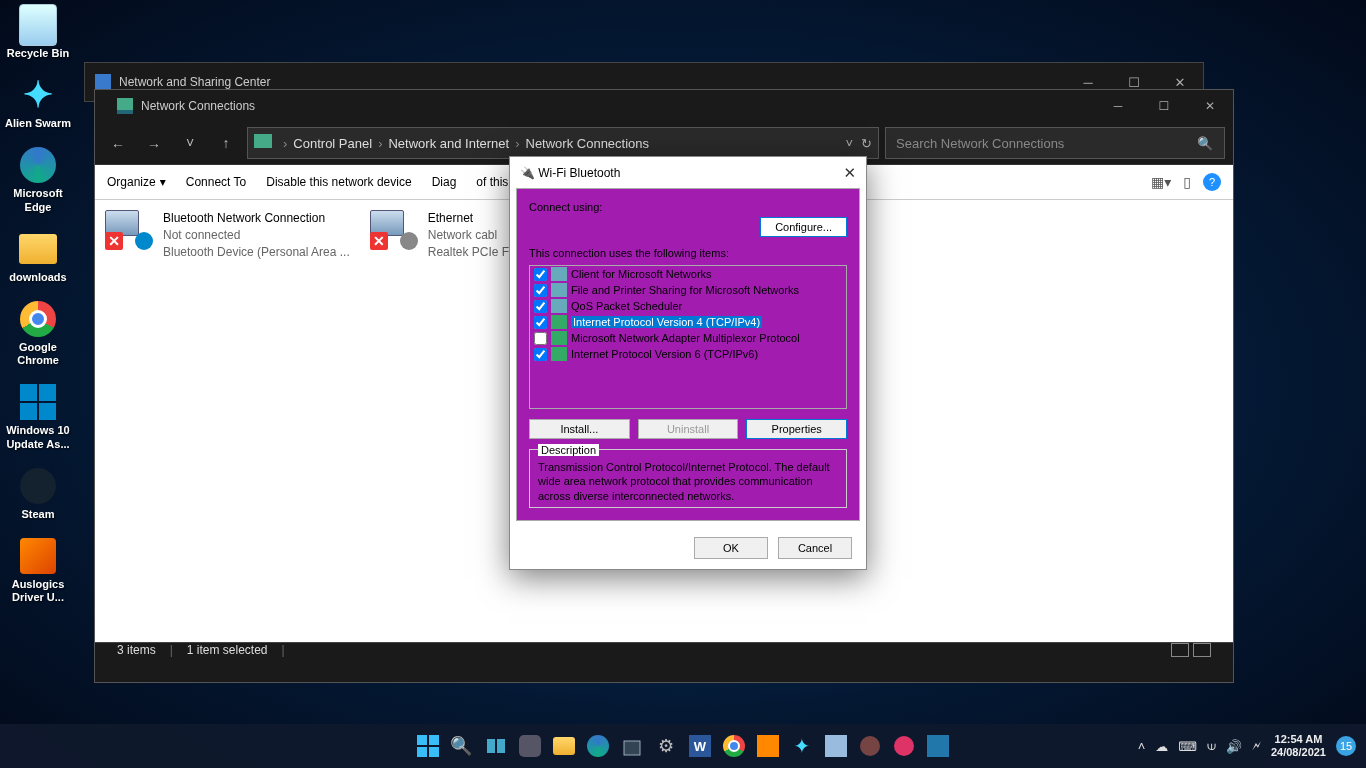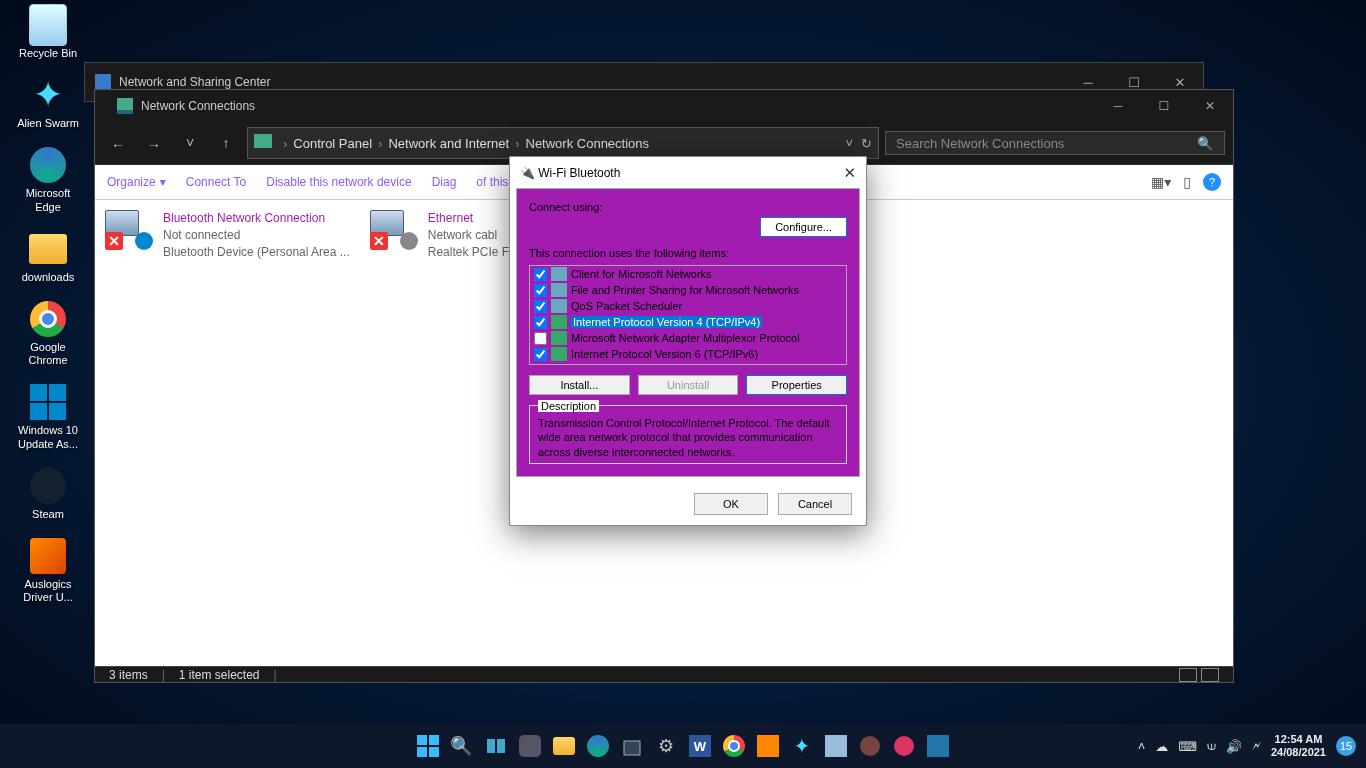--- a/index.html
+++ b/index.html
@@ -1,19 +1,19 @@
 <!DOCTYPE html>
 <html><head>
 <meta charset="utf-8">
 <style>
 * { margin: 0; padding: 0; box-sizing: border-box; font-family: 'Segoe UI', sans-serif; }
 body { width: 1366px; height: 768px; background: radial-gradient(ellipse at center, #0a4a8a 0%, #041833 60%, #020a1a 100%); overflow: hidden; position: relative; }
 
 
-.desktop-icons { position: absolute; top: 5px; left: 12px; width: 80px; }
+.desktop-icons { position: absolute; top: 5px; left: 2px; width: 80px; font-weight: bold; }
 .di { width: 72px; text-align: center; color: #fff; font-size: 11px; margin-bottom: 15px; cursor: pointer; }
 .di-ic { width: 40px; height: 40px; margin: 0 auto 2px; display: flex; align-items: center; justify-content: center; }
 .di-txt { text-shadow: 1px 1px 2px rgba(0,0,0,0.8); line-height: 1.2; }
 
 
 .win-back { position: absolute; left: 84px; top: 62px; width: 1120px; height: 40px; background: #1a1a1a; border: 1px solid #444; display: flex; align-items: center; color: #ccc; font-size: 12px; }
 .win-back .ico { margin: 0 8px 0 10px; width:16px; height:16px; background:#3a7acc; }
 .win-back .ctrls { margin-left:auto; display:flex; }
 .win-back .c { width:46px; height:38px; display:flex; align-items:center; justify-content:center; color:#aaa; font-size:13px; cursor:pointer; }
 
@@ -24,57 +24,57 @@
 .titlebar .ctrls { margin-left:auto; display:flex; }
 .titlebar .c { width:46px; height:30px; display:flex; align-items:center; justify-content:center; color:#aaa; cursor:pointer; }
 
 .navrow { height: 42px; display:flex; align-items:center; padding: 0 8px; gap:6px; }
 .navbtn { width:30px; height:30px; display:flex; align-items:center; justify-content:center; color:#bbb; font-size:14px; cursor:pointer; }
 .addrbar { flex:1; height:32px; border:1px solid #555; background:#2a2a2a; display:flex; align-items:center; color:#ddd; font-size:13px; padding:0 6px; }
 .addrbar .ai { width:18px; height:18px; margin-right:8px; }
 .addrbar .seg { padding: 0 3px; cursor:pointer; }
 .addrbar .ch { color:#888; padding: 0 3px; }
 .addrbar .rbtns { margin-left:auto; display:flex; gap:8px; color:#aaa; }
-.searchbox { width:340px; height:24px; border:1px solid #555; background:#2a2a2a; display:flex; align-items:center; color:#888; font-size:13px; padding:0 10px; }
+.searchbox { width:340px; height:32px; border:1px solid #555; background:#2a2a2a; display:flex; align-items:center; color:#888; font-size:13px; padding:0 10px; }
 .searchbox .sic { margin-left:auto; }
 
 .toolbar { height: 36px; border-top:1px solid #333; border-bottom:1px solid #ccc; background:#fff; display:flex; align-items:center; padding:0 12px; font-size:12px; gap:20px; }
-.toolbar .tb { color:#8b5cf6; cursor:pointer; display:flex; align-items:center; gap:4px; }
+.toolbar .tb { color:#000000; cursor:pointer; display:flex; align-items:center; gap:4px; }
 .toolbar .right { margin-left:auto; display:flex; gap:12px; align-items:center; }
 .toolbar .rb { color:#555; font-size:14px; cursor:pointer; }
 
 .content { flex:1; background:#fff; display:flex; padding:10px; gap:20px; }
 .conn { display:flex; gap:8px; align-items:flex-start; }
 .conn-ic { width:50px; height:40px; position:relative; }
 .comp { width:34px; height:26px; background:linear-gradient(#cde, #79b); border:1px solid #557; border-radius:2px; }
 .cx { position:absolute; left:0; bottom:0; width:18px; height:18px; background:#e33; color:#fff; display:flex; align-items:center; justify-content:center; font-weight:bold; border-radius:2px; font-size:14px; }
 .cbt { position:absolute; right:2px; bottom:0; width:18px; height:18px; border-radius:50%; }
 .conn-txt { font-size:12px; line-height:1.4; }
-.conn-txt .t { color:#a21caf; }
+.conn-txt .t { color:#000000; }
 .conn-txt .s { color:#666; }
 
-.statusbar { height:16px; background:#1a1a1a; color:#ddd; font-size:12px; display:flex; align-items:flex-end; padding:0 14px; gap:14px; border-top:1px solid #444; }
+.statusbar { height:40px; background:#1a1a1a; color:#ddd; font-size:12px; display:flex; align-items:flex-start; padding:0 22px; gap:14px; border-top:1px solid #444; }
 .statusbar .sep { color:#666; }
 .statusbar .r { margin-left:auto; display:flex; gap:4px; }
 .statusbar .vb { width:18px; height:14px; border:1px solid #888; }
 
 
 .dialog { position:absolute; left:509px; top:156px; width:358px; background:#fff; border:1px solid #888; box-shadow:0 8px 30px rgba(0,0,0,0.5); font-size:11px; }
 .dlg-title { height:32px; display:flex; align-items:center; padding:0 10px; font-size:12px; }
 .dlg-title .x { margin-left:auto; cursor:pointer; font-size:15px; color:#333; }
 .tabs { display:flex; padding-left:10px; font-size:11px; }
 .tab { padding:4px 10px; border:1px solid #aaa; border-bottom:none; background:#f4f4f4; cursor:pointer; margin-right:-1px; }
 .tab.active { background:#fff; position:relative; z-index:2; }
 .tabpanel { border:1px solid #aaa; margin:0 6px 6px; padding:12px; background:#a21caf; margin-top:-1px; }
 .lbl { margin-bottom:4px; }
 .adapter { border:1px solid #7aa; padding:5px 8px; display:flex; align-items:center; gap:6px; margin-bottom:8px; }
 .adapter .aic { width:18px; height:14px; background:#8bd; }
 .cfgbtn { float:right; padding:3px 14px; border:1px solid #0078d4; background:#fff; cursor:pointer; font-size:11px; }
 .clr { clear:both; }
-.itemsbox { border:1px solid #aaa; margin-top:6px; height:100px; overflow-y:auto; }
+.itemsbox { border:1px solid #aaa; margin-top:6px; height:144px; overflow-y:auto; }
 .it { display:flex; align-items:center; padding:1px 4px; gap:4px; cursor:pointer; }
 .it.sel .itxt { background:#0078d4; color:#fff; padding:0 2px; }
 .cb { width:13px; height:13px; }
 .iic { width:16px; height:14px; display:inline-block; }
 .iic.net { background:#6ab; }
 .iic.grn { background:#3a6; }
 .btn3 { display:flex; gap:8px; margin-top:10px; }
 .btn3 button { flex:1; padding:3px 0; border:1px solid #aaa; background:#f0f0f0; cursor:pointer; font-size:11px; }
 .btn3 button.disabled { color:#999; }
 .btn3 button.hl { border-color:#0078d4; }

